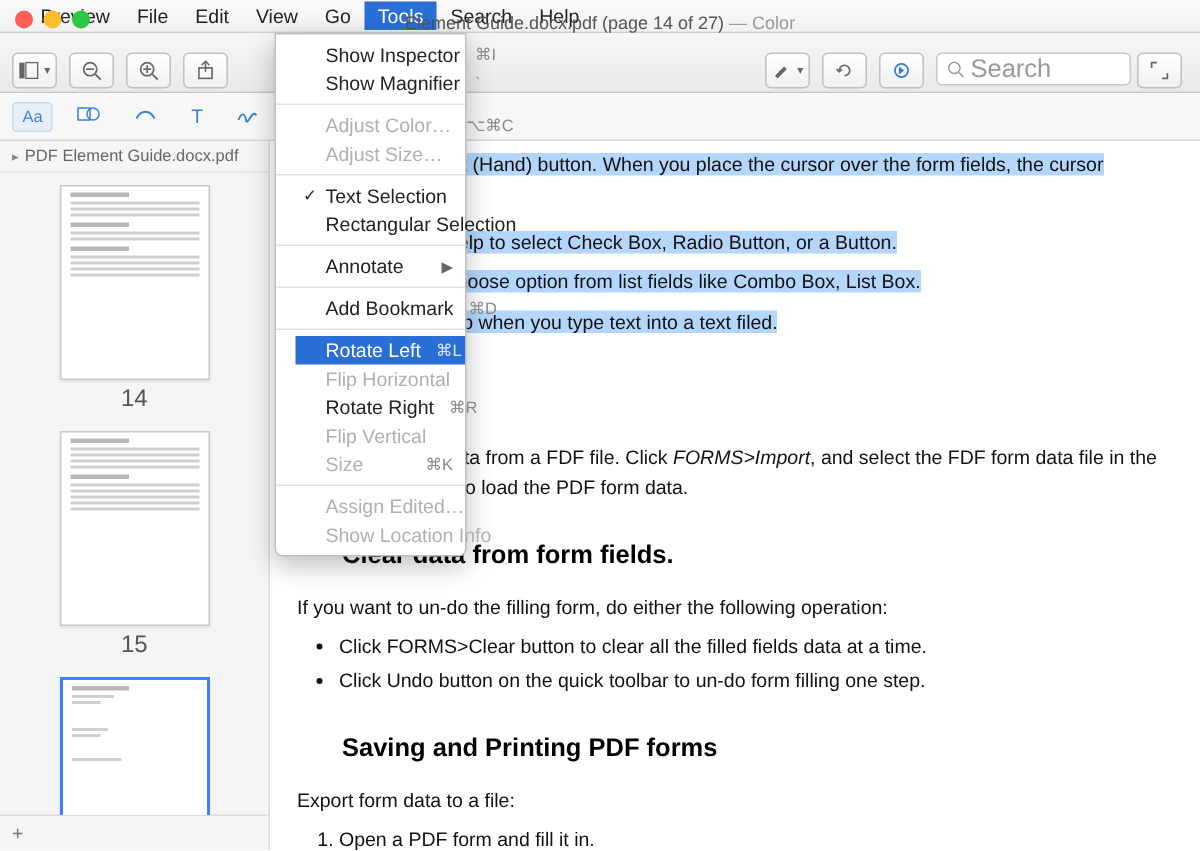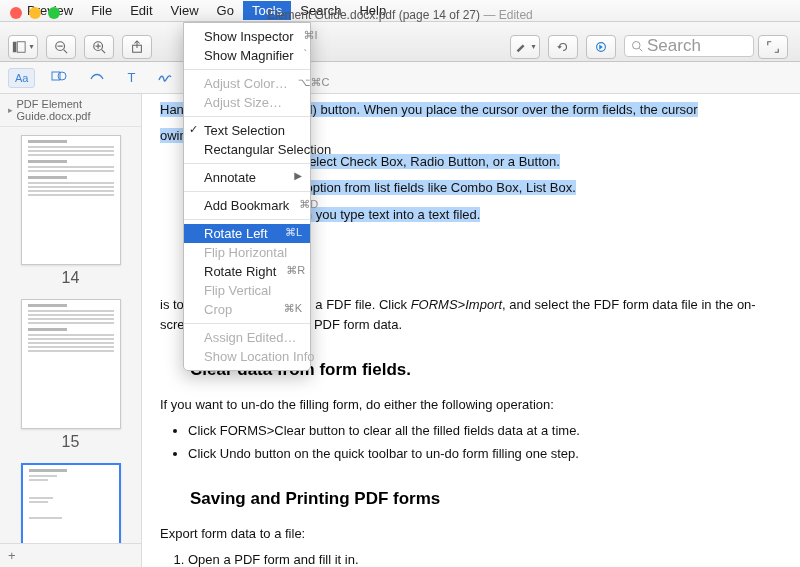--- a/index.html
+++ b/index.html
@@ -27,21 +27,21 @@
 .search { width: 130px; height: 22px; border: 1px solid #c9c9c9; border-radius: 4px; background: #fff; display: flex; align-items: center; padding: 0 6px; color: #999; font-size: 17px; gap: 4px; }
 
 
 .subbar { height: 32px; background: #f7f7f7; border-bottom: 1px solid #d9d9d9; display: flex; align-items: center; padding: 0 8px; gap: 10px; font-size: 13px; color: #3b82d6; }
 .subbar .sb { padding: 3px 6px; }
 .subbar .sb.first { border: 1px solid #cbd7ea; border-radius: 3px; background: #e8eef8; font-size: 11px; }
 .subbar .glyph { font-family: Georgia, serif; font-style: italic; color: #555; }
 
 
 .main { display: flex; height: calc(567px - 22px - 40px - 32px); }
-.sidebar { width: 142px; background: #f5f5f5; border-right: 1px solid #dcdcdc; display: flex; flex-direction: column; }
+.sidebar { width: 180px; background: #f5f5f5; border-right: 1px solid #dcdcdc; display: flex; flex-direction: column; }
 .side-header { font-size: 11px; color: #666; padding: 4px 8px; border-bottom: 1px solid #e3e3e3; display: flex; align-items: center; gap: 4px; }
 .side-header::before { content: "▸"; font-size: 9px; color: #888; }
 .thumbs { flex: 1; overflow: auto; padding: 8px 0 4px; }
 .thumb-wrap { display: flex; flex-direction: column; align-items: center; margin-bottom: 12px; }
 .thumb { width: 100px; height: 130px; background: #fff; border: 1px solid #c9c9c9; box-shadow: 0 1px 2px rgba(0,0,0,.1); position: relative; overflow: hidden; }
 .thumb.sel { border: 2px solid #3b82f6; }
 .thumb .tline { height: 2px; background: #d0d0d0; margin: 2px 6px; }
 .thumb .thead { height: 3px; background: #b7b7b7; margin: 4px 6px 3px; width: 40%; }
 .thumb-label { font-size: 16px; color: #555; margin-top: 4px; }
 .side-footer { height: 24px; border-top: 1px solid #dcdcdc; display: flex; align-items: center; padding: 0 8px; color: #777; }
@@ -51,21 +51,21 @@
 .content h2 { font-size: 17px; font-weight: 700; margin: 22px 0 12px; color: #000; }
 .sel-text { background: #b4d6fb; }
 .content p { margin: 6px 0; }
 .content ul { list-style: disc; margin: 4px 0 4px 28px; }
 .content ol { margin: 4px 0 4px 28px; }
 .content li { margin: 2px 0; }
 .partial-top { margin-top: 52px; }
 
 
 .menu { position: absolute; left: 183px; top: 22px; width: 128px; background: #fff; border: 1px solid #bfbfbf; border-radius: 0 0 5px 5px; box-shadow: 0 6px 18px rgba(0,0,0,.25); font-size: 13px; padding: 4px 0; z-index: 50; }
-.menu .mi { display: flex; align-items: flex-start; padding: 2px 8px 2px 20px; color: #222; position: relative; white-space: nowrap; }
+.menu .mi { display: flex; align-items: center; padding: 2px 8px 2px 20px; color: #222; position: relative; white-space: nowrap; margin-left: 13px; }
 .menu .mi.disabled { color: #b0b0b0; }
 .menu .mi.hl { background: #2a6fd6; color: #fff; }
 .menu .mi .chk { position: absolute; left: 5px; font-size: 11px; }
 .menu .mi .sc { margin-left: auto; font-size: 11px; color: #888; padding-left: 10px; }
 .menu .mi.hl .sc { color: #dbe7fb; }
 .menu .mi .sub { margin-left: auto; font-size: 10px; color: #666; }
 .menu .sep { height: 1px; background: #e2e2e2; margin: 4px 0; }
 </style>
 </head>
 <body>
@@ -82,21 +82,21 @@
   <span class="mitem">Help</span>
 </div>
 
 <div class="toolbar">
   <div class="traffic">
     <div class="tl r"></div>
     <div class="tl y"></div>
     <div class="tl g"></div>
   </div>
   <div class="title-area">
-    <span>Element Guide.docx.pdf (page 14 of 27)</span> <span class="ed">— Edited</span>
+    <span>Element Guide.docx.pdf (page 14 of 27)</span> <span class="ed">— Color</span>
   </div>
 
   <div class="tgroup left">
     <div class="tbtn drop">
       <svg viewBox="0 0 16 16">
           <rect x="1" y="2" width="4" height="12" fill="#666"></rect>
           <rect x="6" y="2" width="9" height="12" fill="none" stroke="#666"></rect>
         </svg>
     </div>
     <div class="tbtn">
@@ -300,21 +300,21 @@
       <span>Flip Horizontal</span>
     </div>
     <div class="mi">
       <span>Rotate Right</span>
       <span class="sc">⌘R</span>
     </div>
     <div class="mi disabled">
       <span>Flip Vertical</span>
     </div>
     <div class="mi disabled">
-      <span>Crop</span>
+      <span>Size</span>
       <span class="sc">⌘K</span>
     </div>
     <div class="sep"></div>
     <div class="mi disabled">
       <span>Assign Edited…</span>
     </div>
     <div class="mi disabled">
       <span>Show Location Info</span>
     </div>
   </div>

